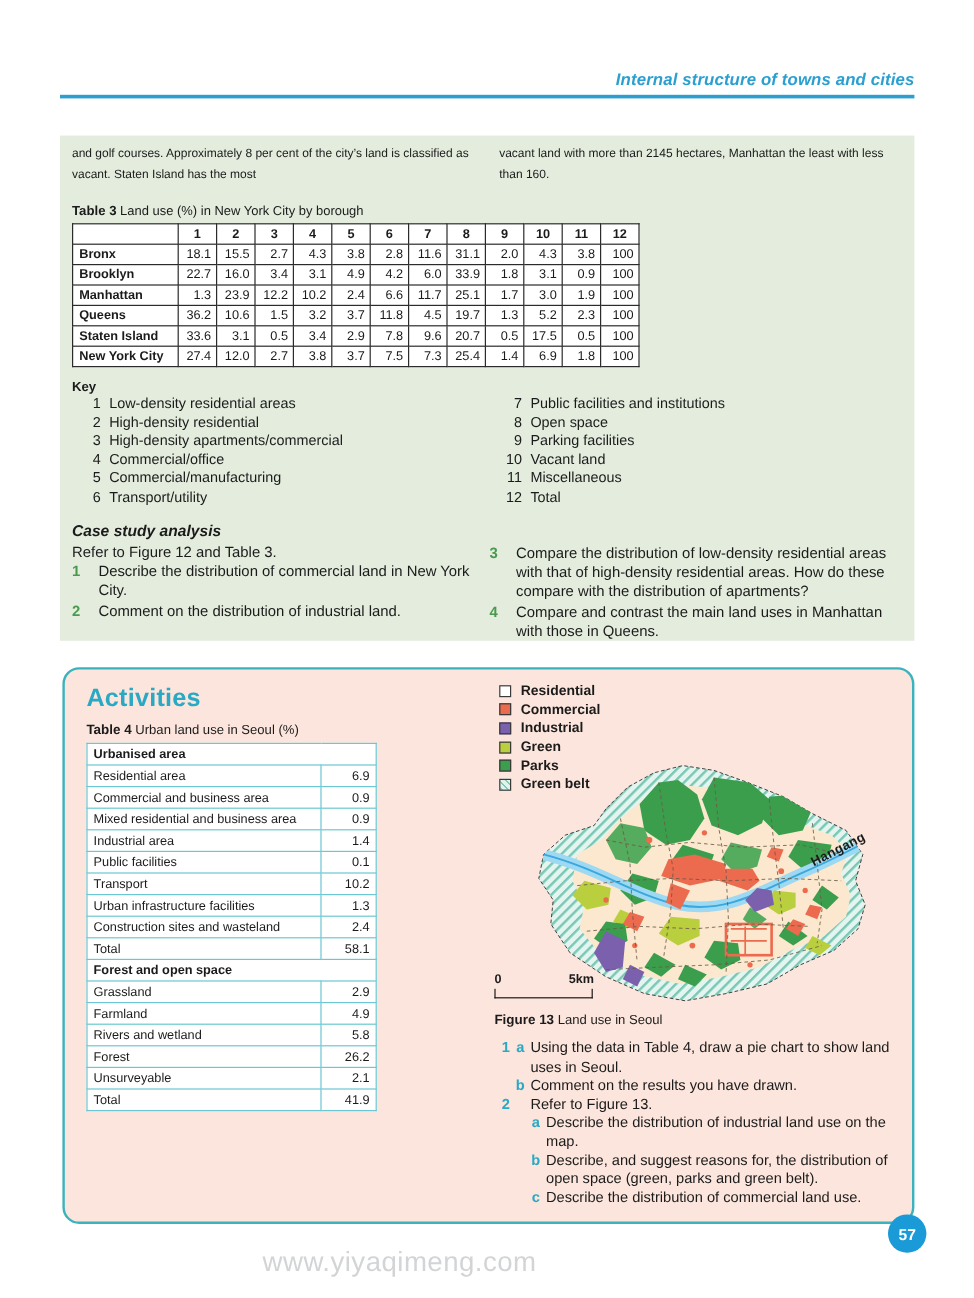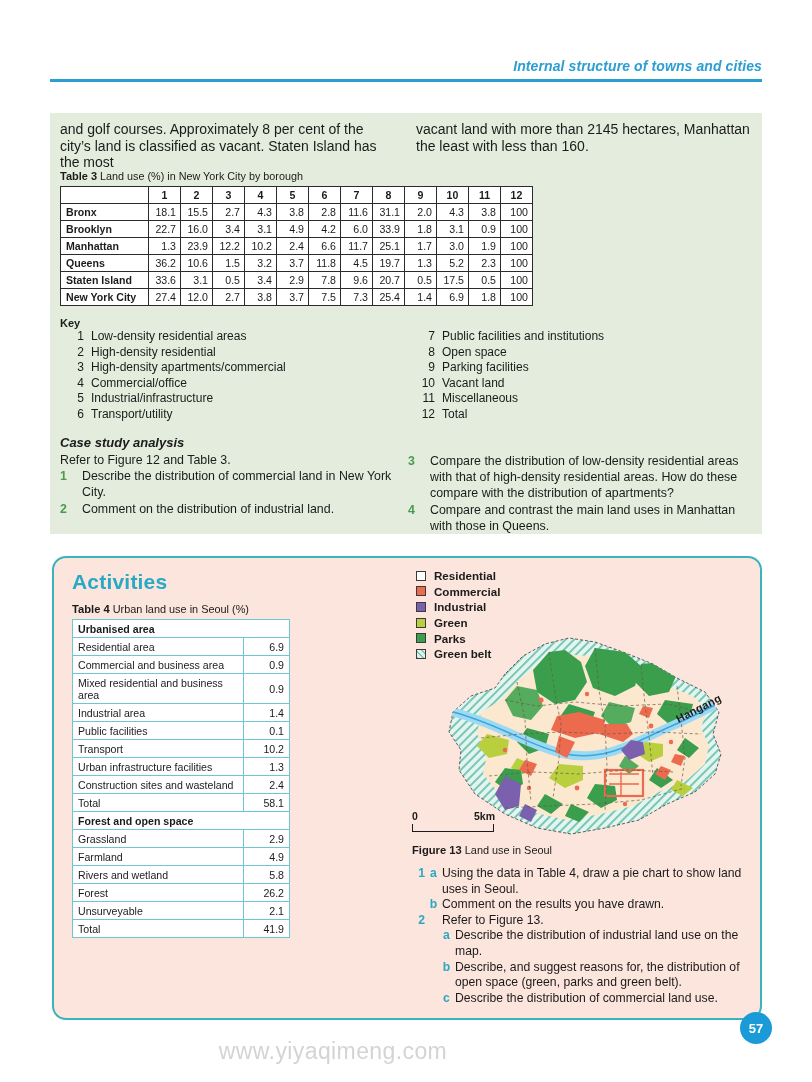--- a/index.html
+++ b/index.html
@@ -24,21 +24,21 @@
 
   
   .green-panel{
     position:absolute;left:50px;top:113px;width:712px;height:421px;
     background:#e3ecdd;
   }
   .intro{
     position:absolute;left:10px;top:8px;width:694px;
     display:flex;gap:18px;
   }
-  .intro-col{width:338px;font-size:14px;line-height:16.5px;}
+  .intro-col{width:338px;font-size:10px;line-height:16.5px;}
 
   .tbl3-cap{position:absolute;left:10px;top:57px;font-size:10.8px;}
   .tbl3-cap b{font-size:11px;}
 
   table.t3{
     position:absolute;left:10px;top:73px;
     border-collapse:collapse;background:#ffffff;
     font-size:10.6px;
   }
   table.t3 td,table.t3 th{
@@ -78,21 +78,21 @@
     box-sizing:border-box;
   }
   .act-title{
     position:absolute;left:18px;top:12px;
     font-size:21px;font-weight:bold;color:#2aa9c4;letter-spacing:.2px;
   }
   .tbl4-cap{position:absolute;left:18px;top:45px;font-size:10.9px;}
   .tbl4-cap b{font-size:11.2px;}
 
   table.t4{
-    position:absolute;left:18px;top:61px;width:218px;
+    position:absolute;left:18px;top:61px;width:242px;
     border-collapse:collapse;background:#ffffff;font-size:10.6px;
   }
   table.t4 td{
     border:1px solid #6cc7d2;
     padding:2.5px 5px;height:15px;box-sizing:border-box;
   }
   table.t4 td.lbl{text-align:left;}
   table.t4 td.val{text-align:right;width:46px;}
   table.t4 tr.sub td{font-weight:bold;}
   table.t4 tr.sub td.lbl{border-right-width:1px;}
@@ -300,21 +300,21 @@
           <div class="key-row">
             <span class="key-num">3</span>
             <span>High-density apartments/commercial</span>
           </div>
           <div class="key-row">
             <span class="key-num">4</span>
             <span>Commercial/office</span>
           </div>
           <div class="key-row">
             <span class="key-num">5</span>
-            <span>Industrial/infrastructure</span>
+            <span>Commercial/manufacturing</span>
           </div>
           <div class="key-row">
             <span class="key-num">6</span>
             <span>Transport/utility</span>
           </div>
         </div>
       <div class="key-col right" id="key-right">
           <div class="key-row">
             <span class="key-num">7</span>
             <span>Public facilities and institutions</span>

